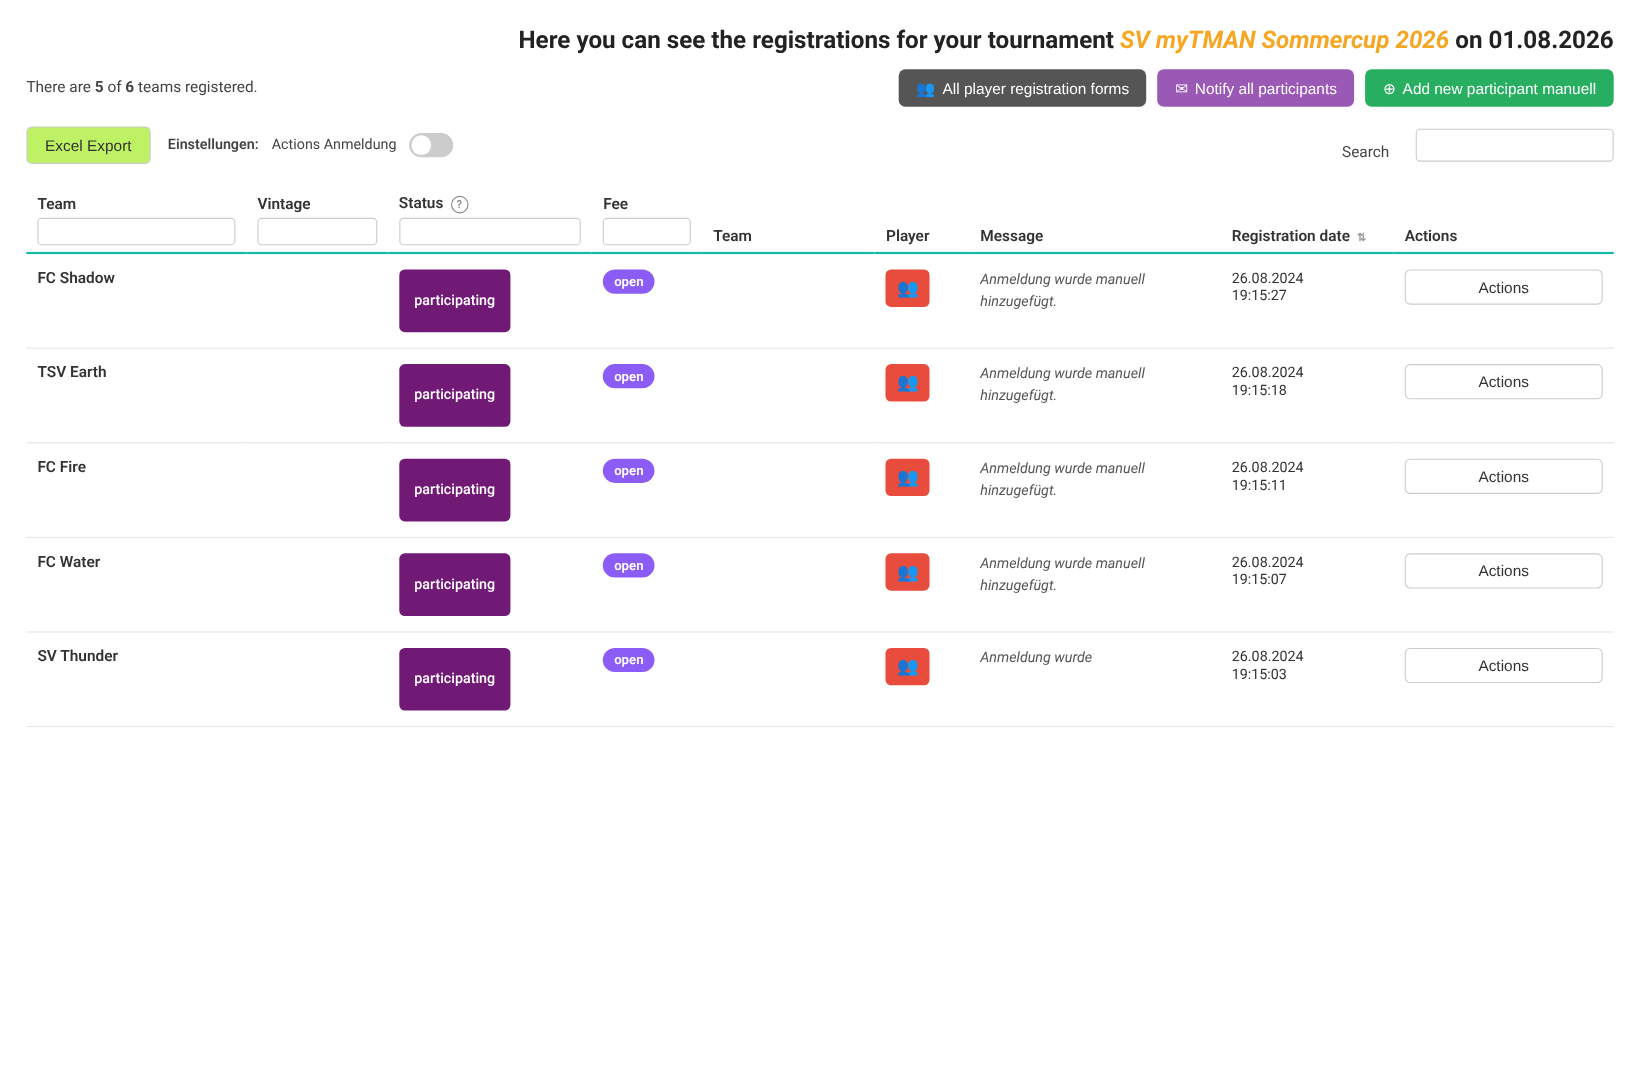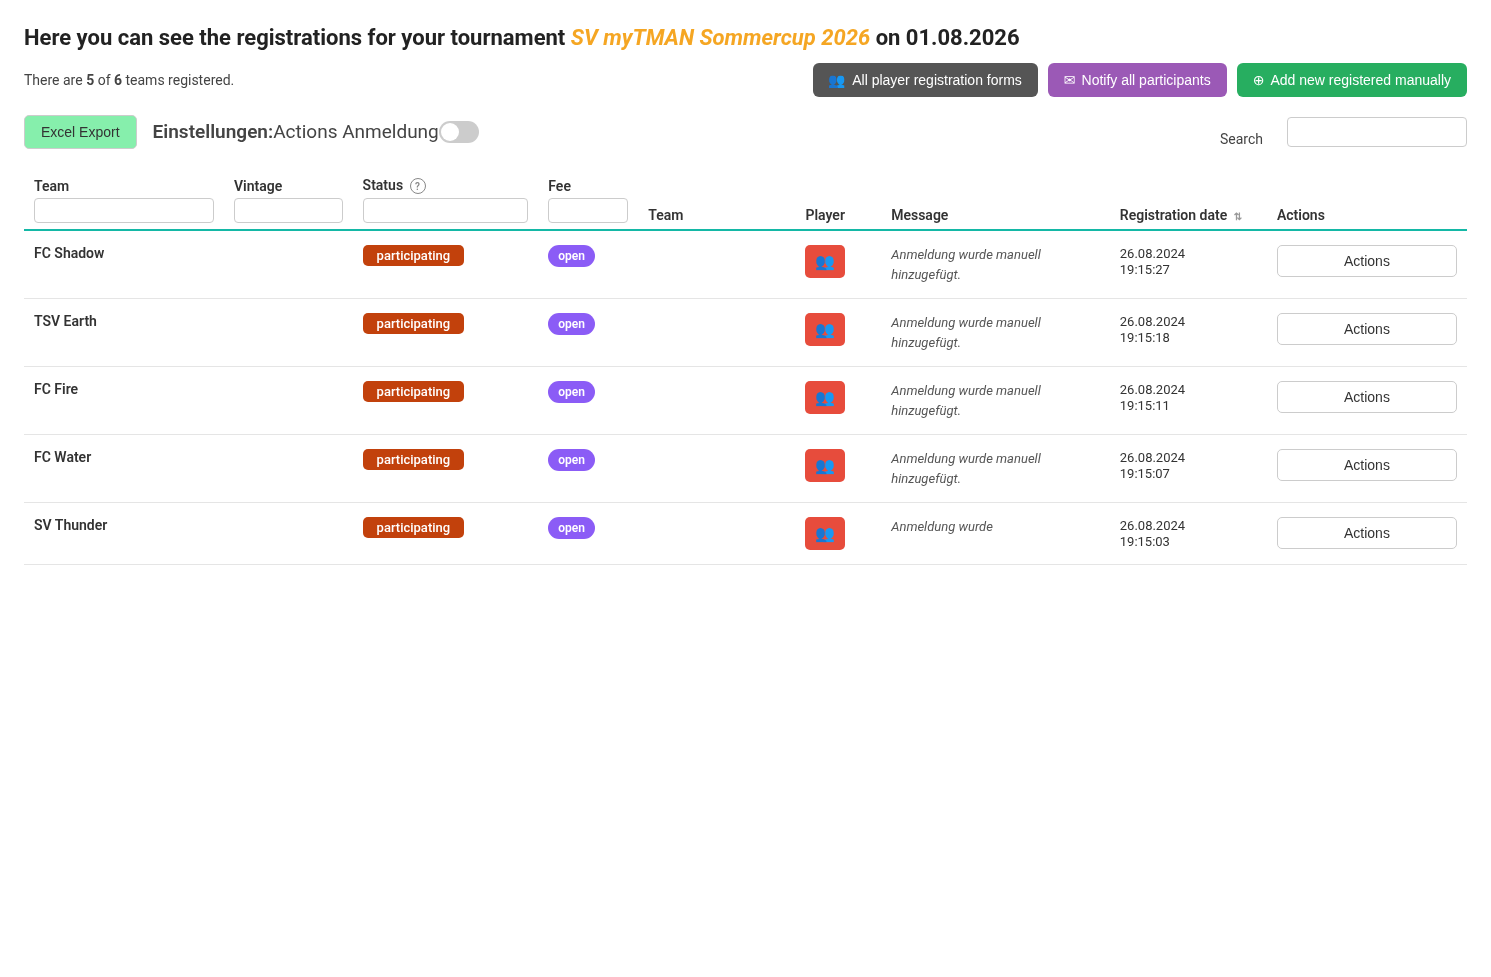--- a/index.html
+++ b/index.html
@@ -5,20 +5,21 @@
     * { box-sizing: border-box; margin: 0; padding: 0; }
     body {
       font-family: -apple-system, BlinkMacSystemFont, 'Segoe UI', Roboto, sans-serif;
       font-size: 14px;
       color: #333;
       background: #fff;
       padding: 24px;
     }
     .page-header {
       margin-bottom: 4px;
+      text-align: right;
     }
     .page-title {
       font-size: 22px;
       font-weight: bold;
       color: #222;
       line-height: 1.3;
       margin-bottom: 10px;
     }
     .tournament-name {
       color: #f5a623;
@@ -73,33 +74,33 @@
       margin-bottom: 18px;
       flex-wrap: wrap;
       gap: 10px;
     }
     .toolbar-left {
       display: flex;
       align-items: center;
       gap: 16px;
     }
     .btn-excel {
-      background: #86efac;
+      background: #bef264;
       border: 1px solid #ccc;
       color: #333;
       padding: 8px 16px;
       border-radius: 5px;
       cursor: pointer;
       font-size: 14px;
     }
     .einstellungen {
       display: flex;
       align-items: center;
-      gap: 0;
-      font-size: 19px;
+      gap: 12px;
+      font-size: 13px;
       color: #444;
     }
     .einstellungen strong {
       font-weight: 600;
     }
     .toggle {
       width: 40px;
       height: 22px;
       background: #ccc;
       border-radius: 11px;
@@ -164,23 +165,23 @@
     }
     tbody td {
       padding: 14px 10px;
       color: #333;
     }
     .team-name {
       font-weight: 600;
       font-size: 14px;
     }
     .badge-participating {
-      background: #c2410c;
-      color: #fff;
-      padding: 3px 14px;
+      background: #701a75;
+      color: #fff;
+      padding: 21px 14px;
       border-radius: 5px;
       font-size: 13px;
       font-weight: 500;
       display: inline-block;
     }
     .badge-open {
       background: #8b5cf6;
       color: #fff;
       padding: 4px 10px;
       border-radius: 12px;
@@ -270,21 +271,21 @@
     <button class="btn btn-dark">
       <span>👥</span>
       <span>All player registration forms</span>
     </button>
     <button class="btn btn-purple">
       <span>✉</span>
       <span>Notify all participants</span>
     </button>
     <button class="btn btn-green">
       <span>⊕</span>
-      <span>Add new registered manually</span>
+      <span>Add new participant manuell</span>
     </button>
   </div>
 </div>
 
 <div class="toolbar">
   <div class="toolbar-left">
     <button class="btn-excel">
       <span>Excel Export</span>
     </button>
     <div class="einstellungen">

